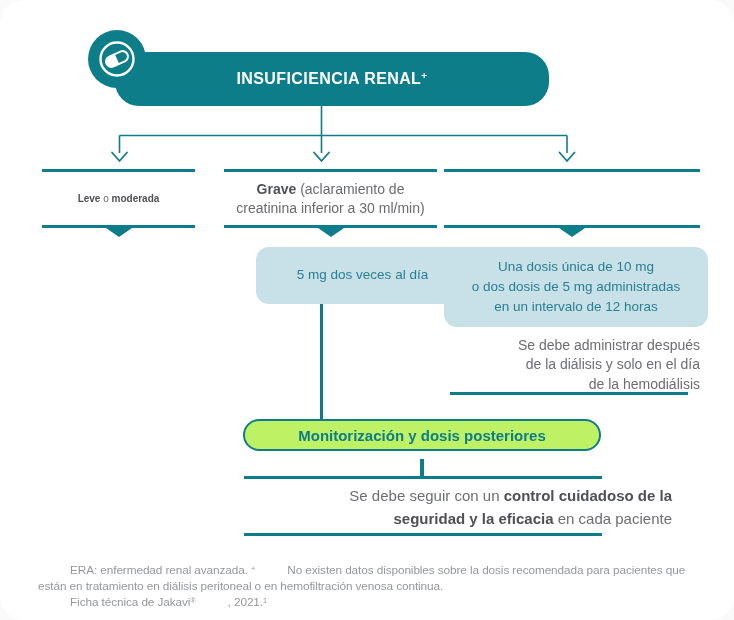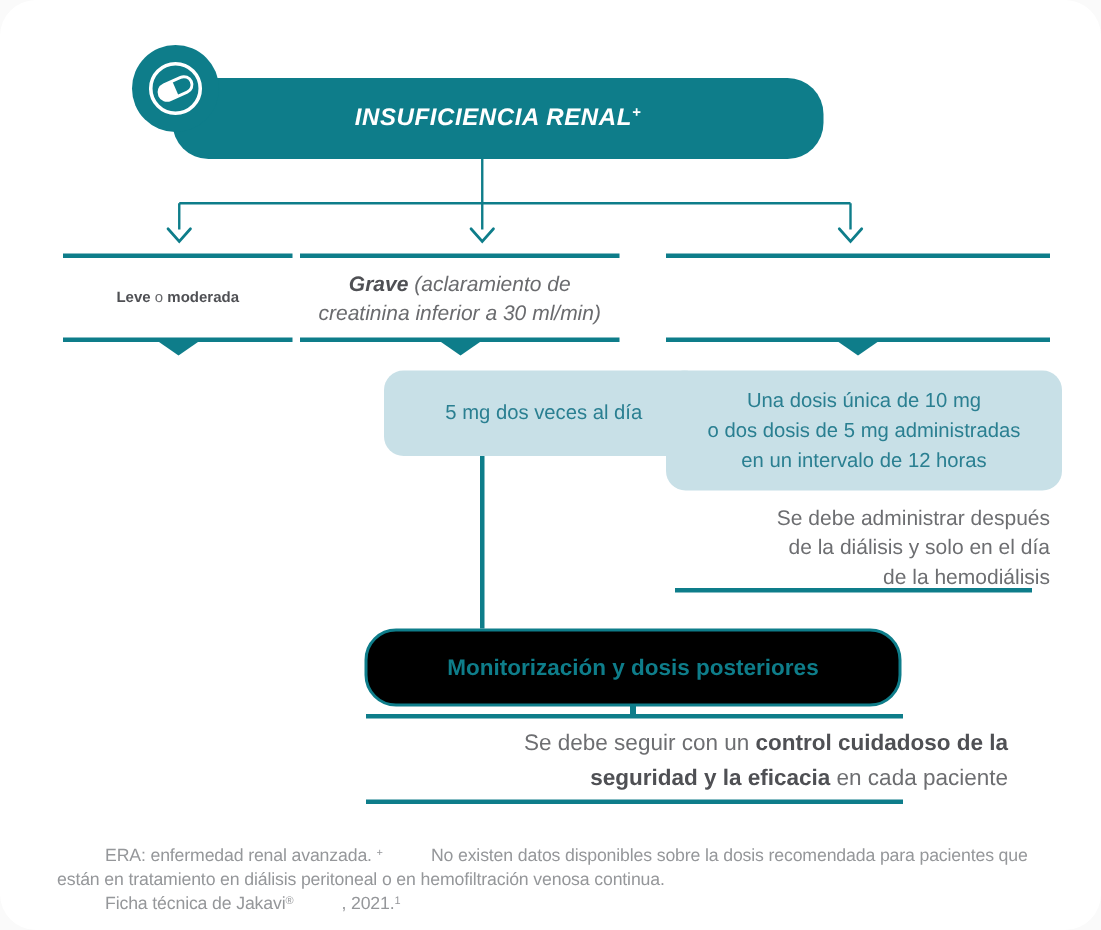--- a/index.html
+++ b/index.html
@@ -15,35 +15,35 @@
     border-radius: 24px;
     overflow: hidden;
   }
   
   .header-bar {
     position: absolute; left: 115px; top: 52px;
     width: 434px; height: 54px;
     background: var(--teal);
     border-radius: 24px;
     display: flex; align-items: center; justify-content: center;
-    color: #ffffff; font-weight: bold; font-size: 16px; letter-spacing: .4px; font-style: italic;
+    color: #ffffff; font-weight: bold; font-size: 16px; letter-spacing: .4px;
   }
   .header-bar .sp { font-size: .62em; vertical-align: .5em; }
   .badge {
     position: absolute; left: 88px; top: 30px;
     width: 58px; height: 58px; border-radius: 50%;
     background: var(--teal);
     display: flex; align-items: center; justify-content: center;
   }
   
   svg.tree { position: absolute; left: 0; top: 0; }
   
   .sect { position: absolute; top: 169px; height: 59px; }
   .s1 { left: 42px;  width: 153px; }
-  .s2 { left: 200px; width: 213px; font-style: italic; }
+  .s2 { left: 224px; width: 213px; }
   .s3 { left: 444px; width: 256px; }
   .rule-top, .rule-bot {
     position: absolute; left: 0; right: 0; height: 3px; background: var(--teal);
   }
   .rule-top { top: 0; }
   .rule-bot { top: 56px; }
   .tri {
     position: absolute; left: 50%; top: 59px; transform: translateX(-50%);
     width: 0; height: 0;
     border-left: 13px solid transparent; border-right: 13px solid transparent;
@@ -75,22 +75,22 @@
     text-align: right; color: #6d6e71; font-size: 14px; line-height: 1.38;
     white-space: pre-line;
   }
   .rule3 { position: absolute; left: 450px; top: 392px; width: 238px; height: 3px; background: var(--teal); }
   
   .vline { position: absolute; background: var(--teal); }
   .v-b2  { left: 320px; top: 304px; width: 3px; height: 115px; }
   .v-mon { left: 420px; top: 459px; width: 3.5px; height: 18px; }
   
   .monitor {
-    position: absolute; left: 243px; top: 419px; width: 358px; height: 52px;
-    border: 2px solid var(--teal); border-radius: 21px; background: #000000;
+    position: absolute; left: 243px; top: 419px; width: 358px; height: 32px;
+    border: 2px solid var(--teal); border-radius: 21px; background: #bef264;
     display: flex; align-items: center; justify-content: center;
     color: var(--teal); font-weight: bold; font-size: 15px;
   }
   
   .c-rule1 { position: absolute; left: 244px; top: 476px; width: 358px; height: 3px; background: var(--teal); }
   .c-rule2 { position: absolute; left: 244px; top: 533px; width: 358px; height: 3px; background: var(--teal); }
   .conclusion {
     position: absolute; left: 174px; top: 485px; width: 498px;
     text-align: right; color: #6d6e71; font-size: 15px; line-height: 1.5;
   }

